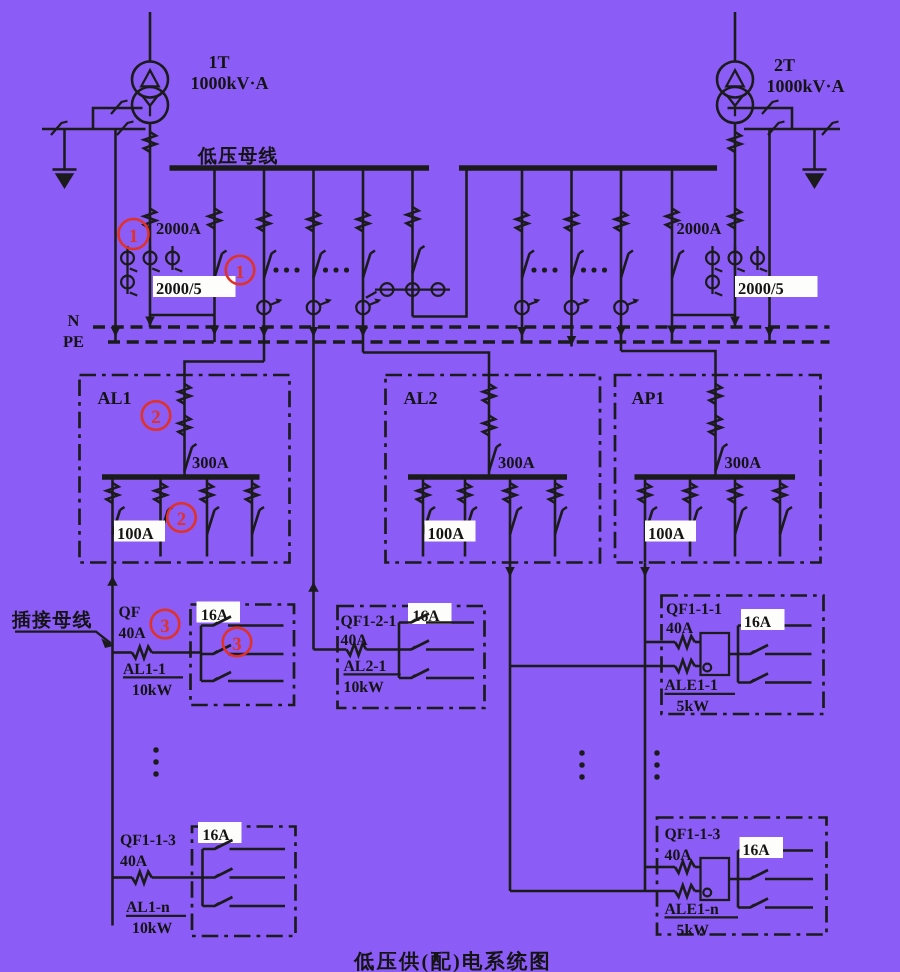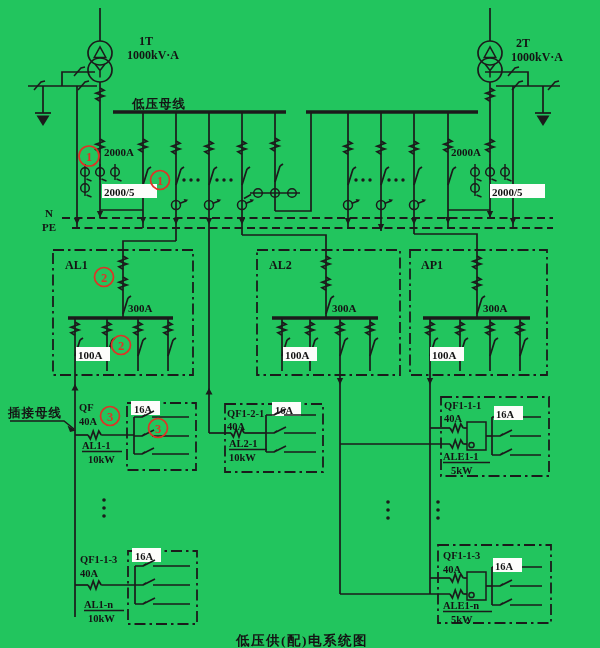--- a/index.html
+++ b/index.html
@@ -1,16 +1,16 @@
 <!DOCTYPE html>
 <html><head>
 <meta charset="utf-8">
 <style>
   html,body{margin:0;padding:0;background:#888;}
-  #page{width:600px;height:648px;background:#22c55e;position:relative;margin:0 auto;overflow:hidden;}
+  #page{width:600px;height:648px;background:#8b5cf6;position:relative;margin:0 auto;overflow:hidden;}
   svg{display:block;color:#1b1b1b;}
   .ln{stroke:#1b1b1b;stroke-width:1.7;fill:none;}
   .thin{stroke-width:1.5;}
   .thick{stroke:#1b1b1b;stroke-width:3.6;fill:none;}
   .dash{stroke:#1b1b1b;stroke-width:2.2;fill:none;stroke-dasharray:8 4.5;}
   .dd{stroke:#1b1b1b;stroke-width:1.8;fill:none;stroke-dasharray:11 4 2.5 4;}
   .fillink{fill:#1b1b1b;stroke:none;}
   .wbg{fill:#fdfdfb;stroke:none;}
   text{font-family:"Liberation Serif","DejaVu Sans",serif;font-weight:bold;fill:#141414;}
   .t10{font-size:10.5px;}

